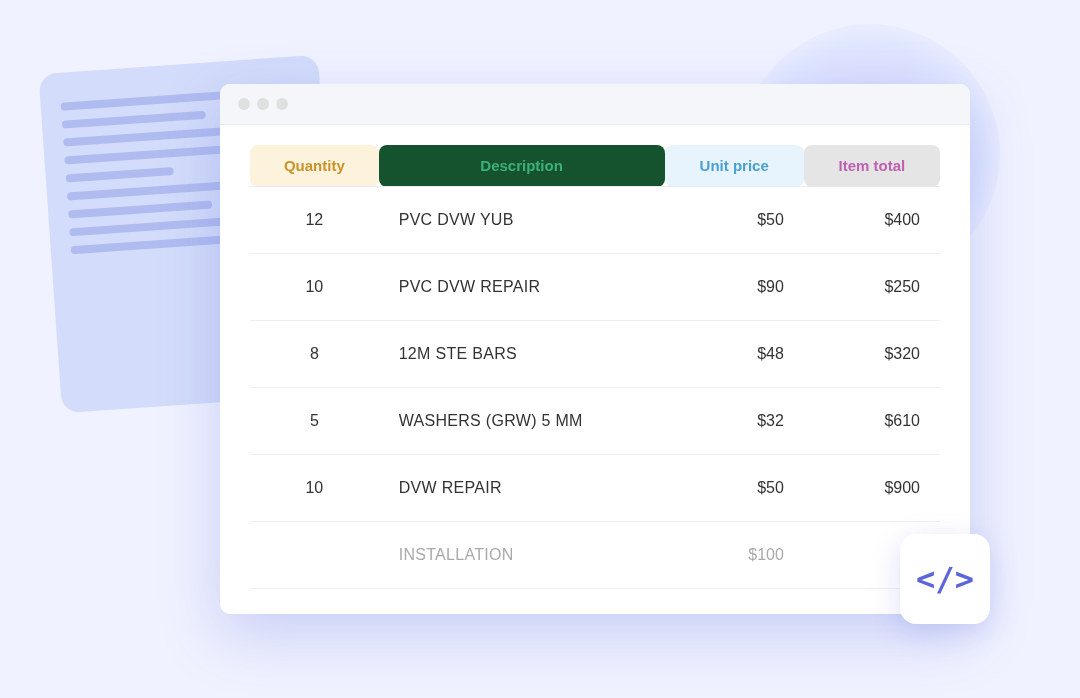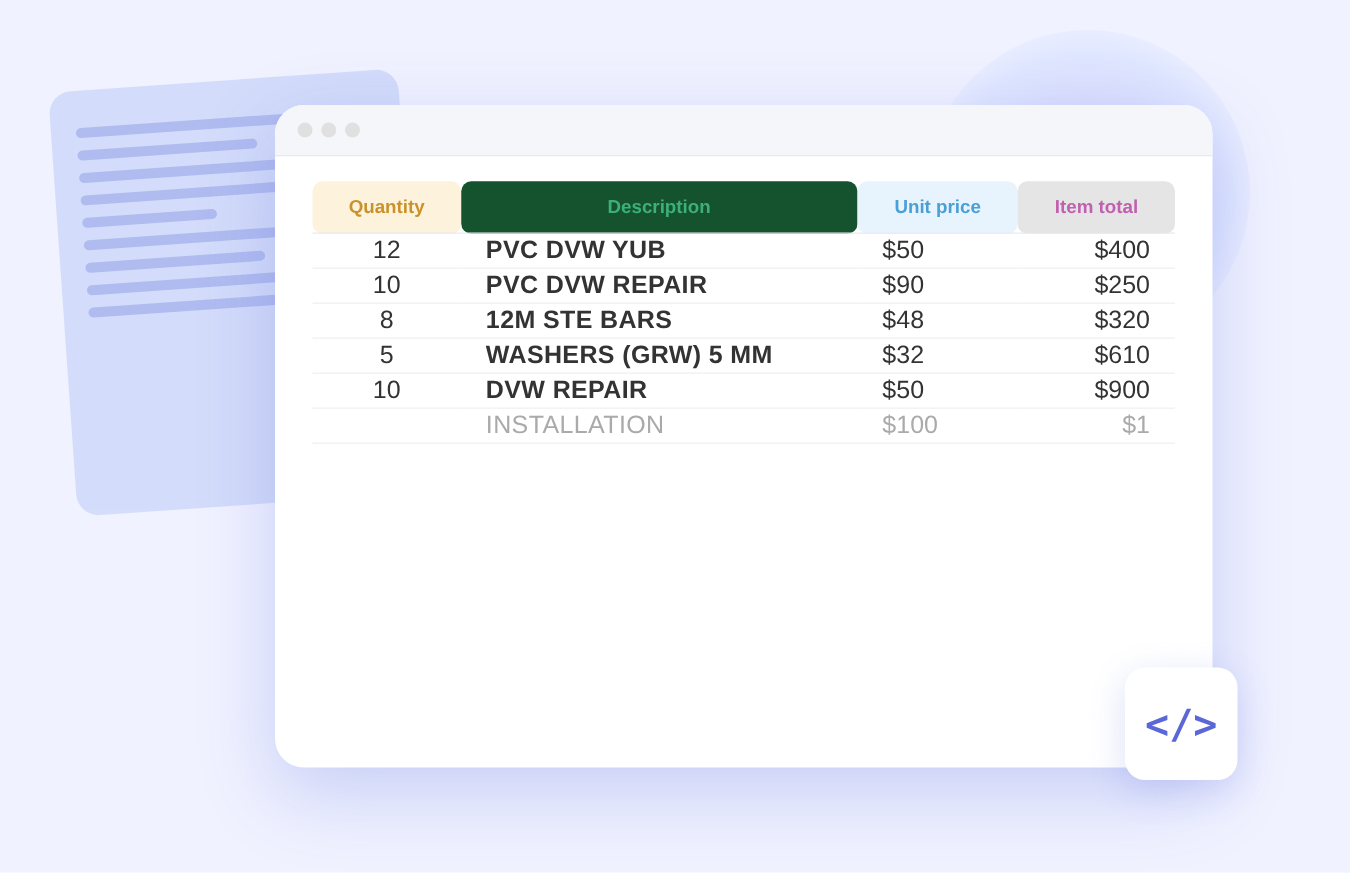--- a/index.html
+++ b/index.html
@@ -55,21 +55,21 @@
     .bg-line.xshort { width: 45%; }
 
     
     .browser-window {
       position: absolute;
       top: 30px;
       left: 110px;
       right: 0px;
       bottom: 30px;
       background: #ffffff;
-      border-radius: 23px;
+      border-radius: 10px;
       box-shadow: 0 20px 60px rgba(80, 100, 220, 0.25);
       z-index: 2;
       overflow: hidden;
     }
 
     .browser-titlebar {
       background: #f5f6fa;
       padding: 14px 18px;
       display: flex;
       align-items: center;
@@ -96,22 +96,22 @@
     }
 
     .invoice-table th {
       padding: 12px 20px;
       font-weight: 600;
       font-size: 15px;
       border-bottom: 1px solid #e8eaf0;
     }
 
     .invoice-table td {
-      padding: 2px 20px;
-      font-size: 20px;
+      padding: 24px 20px;
+      font-size: 16px;
       color: #333;
       border-bottom: 1px solid #eef0f5;
     }
 
     .th-quantity {
       background: #fdf3dc;
       color: #c9922a;
       border-radius: 8px;
       text-align: center;
     }
@@ -132,22 +132,22 @@
     }
 
     .th-itemtotal {
       background: #e5e5e5;
       color: #c060b0;
       border-radius: 8px;
       text-align: center;
     }
 
     .col-quantity { text-align: center; font-weight: 500; color: #444; }
-    .col-description { text-align: left; font-weight: 700; color: #2d3142; letter-spacing: 0.3px; font-size: 14px; }
-    .col-unitprice { text-align: left; color: #555; }
+    .col-description { text-align: left; font-weight: 400; color: #2d3142; letter-spacing: 0.3px; font-size: 14px; }
+    .col-unitprice { text-align: right; color: #555; }
     .col-itemtotal { text-align: right; color: #333; font-weight: 500; }
 
     .row-muted td {
       color: #aaa !important;
       font-weight: 400 !important;
       margin-top: 34px;
     }
 
     
     .code-badge {

